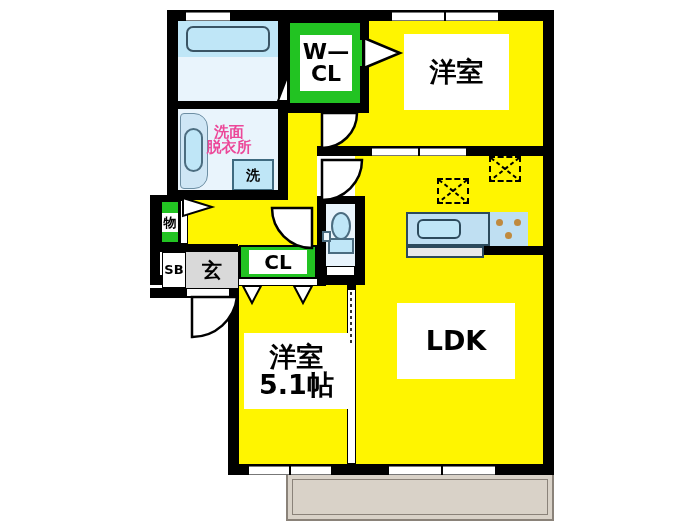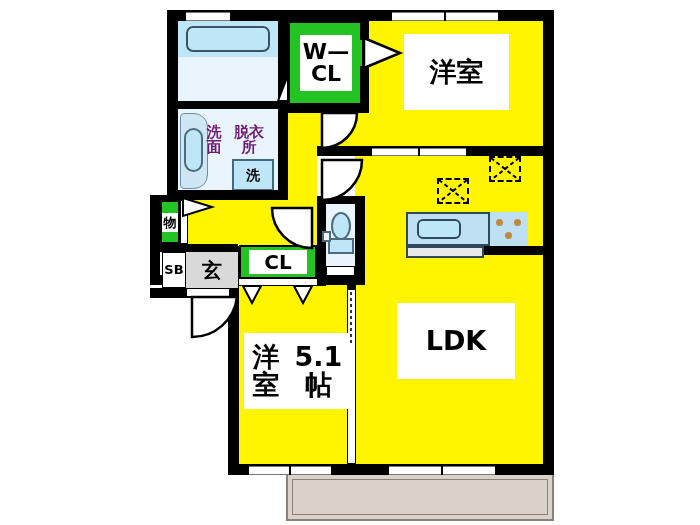--- a/index.html
+++ b/index.html
@@ -12,21 +12,21 @@
   .wall{background:#000000;}
   .room{background:#FFF500;}
   .water{background:#e9f4fc;}
   .tub{background:#bfe6f7;}
   .grey{background:#d9d9d9;}
   .balc{background:#d9d2c8;border:2px solid #8a8279;}
   .white{background:#ffffff;}
 
   
   .lab{position:absolute;background:#ffffff;color:#000;
-       display:flex;flex-direction:row;align-items:center;justify-content:center;
+       display:flex;flex-direction:column;align-items:center;justify-content:center;
        line-height:1.02;font-weight:bold;text-align:center;box-sizing:border-box;}
   .lab.nobg{background:transparent;}
 
   .lab .l1{display:block;}
   .lab .l2{display:block;}
 
   
   .gchip{position:absolute;background:#22C322;border:2px solid #000;
          display:flex;align-items:center;justify-content:center;box-sizing:border-box;}
   .gchip .inner{background:#fff;color:#000;font-weight:bold;text-align:center;
@@ -75,21 +75,21 @@
 
   <div class="abs water" style="left:178px;top:21px;width:100px;height:80px;"></div>
   <div class="abs tub" style="left:178px;top:21px;width:100px;height:36px;"></div>
   <div class="fixture" style="left:186px;top:26px;width:84px;height:26px;background:#bfe6f7;border:2px solid #3a5464;border-radius:7px;"></div>
   <div class="abs wall" style="left:167px;top:101px;width:111px;height:8px;"></div>
   <div class="abs wall" style="left:278px;top:10px;width:10px;height:99px;"></div>
 
   <div class="abs water" style="left:178px;top:109px;width:100px;height:83px;"></div>
   <div class="fixture" style="left:180px;top:113px;width:28px;height:76px;background:#cfe6f5;border:1px solid #6d8ea3;border-radius:4px 14px 14px 4px;"></div>
   <div class="fixture" style="left:184px;top:128px;width:19px;height:44px;background:#bfe6f7;border:2px solid #4c6d80;border-radius:10px;"></div>
-  <div class="lab nobg" style="left:200px;top:117px;width:70px;height:46px;font-size:15px;color:#701a75;justify-content:flex-end;">
+  <div class="lab nobg" style="left:194px;top:117px;width:70px;height:46px;font-size:15px;color:#ec4899;">
     <span class="l1">洗面</span>
     <span class="l2">脱衣所</span>
   </div>
   <div class="fixture" style="left:232px;top:159px;width:42px;height:32px;background:#bfe6f7;border:2px solid #3f6a80;"></div>
   <div class="lab nobg" style="left:232px;top:163px;width:42px;height:24px;font-size:14px;">
     <span class="l1">洗</span>
   </div>
   <div class="abs wall" style="left:167px;top:190px;width:121px;height:10px;"></div>
   <div class="abs wall" style="left:278px;top:109px;width:10px;height:82px;"></div>
 

